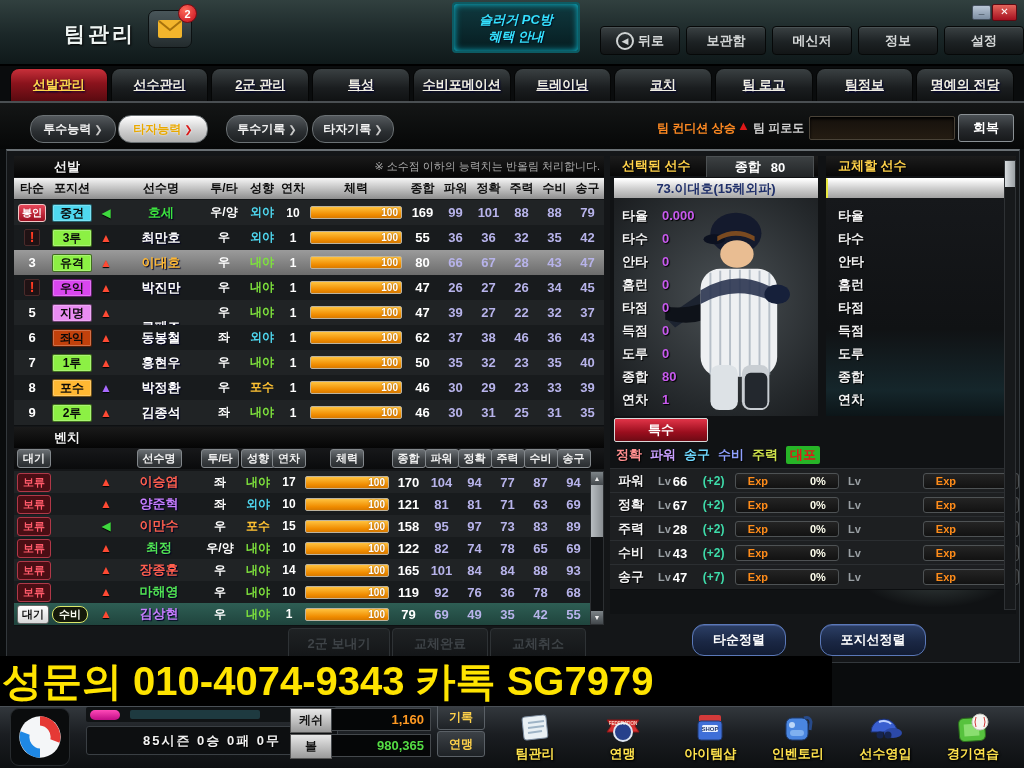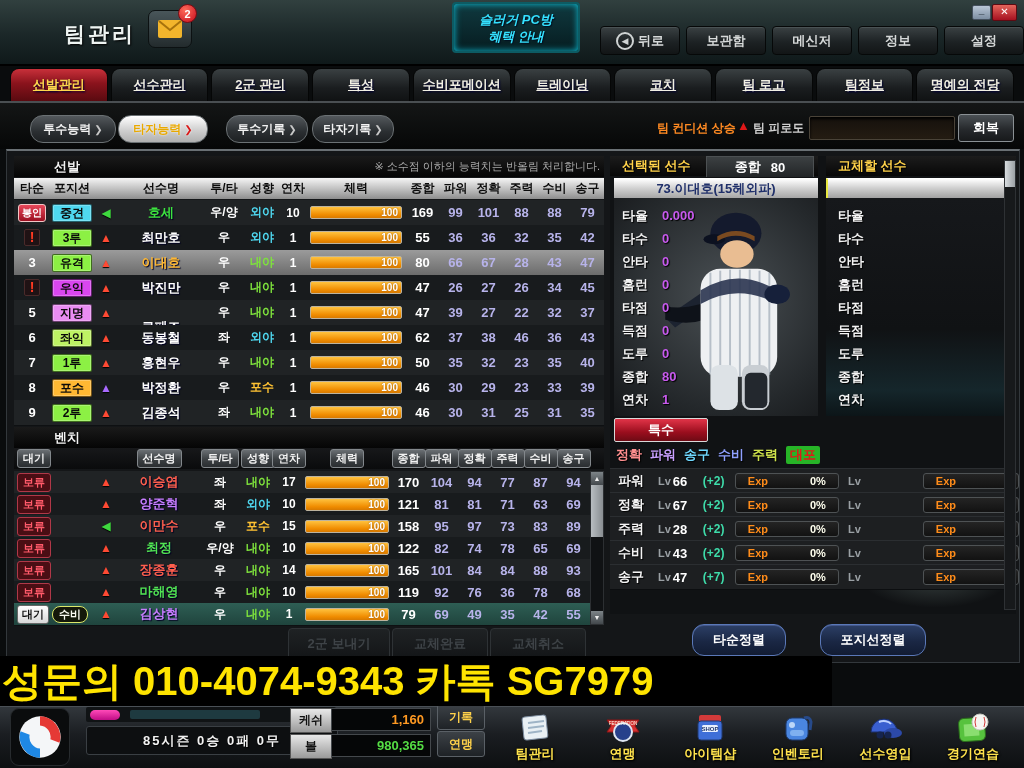--- a/index.html
+++ b/index.html
@@ -365,21 +365,21 @@
           <div class="cell c-n num">27</div>
           <div class="cell c-n num">22</div>
           <div class="cell c-n num">32</div>
           <div class="cell c-n num">37</div>
         </div>
         <div class="trow odd" style="top: 169px;">
           <div class="cell c-order">
             <span class="ordnum">6</span>
           </div>
           <div class="cell c-pos">
-            <span class="posb" style="background: #bef264;">좌익</span>
+            <span class="posb" style="background: #c2410c;">좌익</span>
           </div>
           <div class="cell c-arrow">
             <span class="arrowg" style="color: rgb(255, 74, 51);">▲</span>
           </div>
           <div class="cell c-name">
             <span class="nm" style="color: rgb(255, 255, 255);">동봉철</span>
           </div>
           <div class="cell c-hand hand">좌</div>
           <div class="cell c-apt">
             <span class="apt" style="color: rgb(79, 216, 240);">외야</span>

